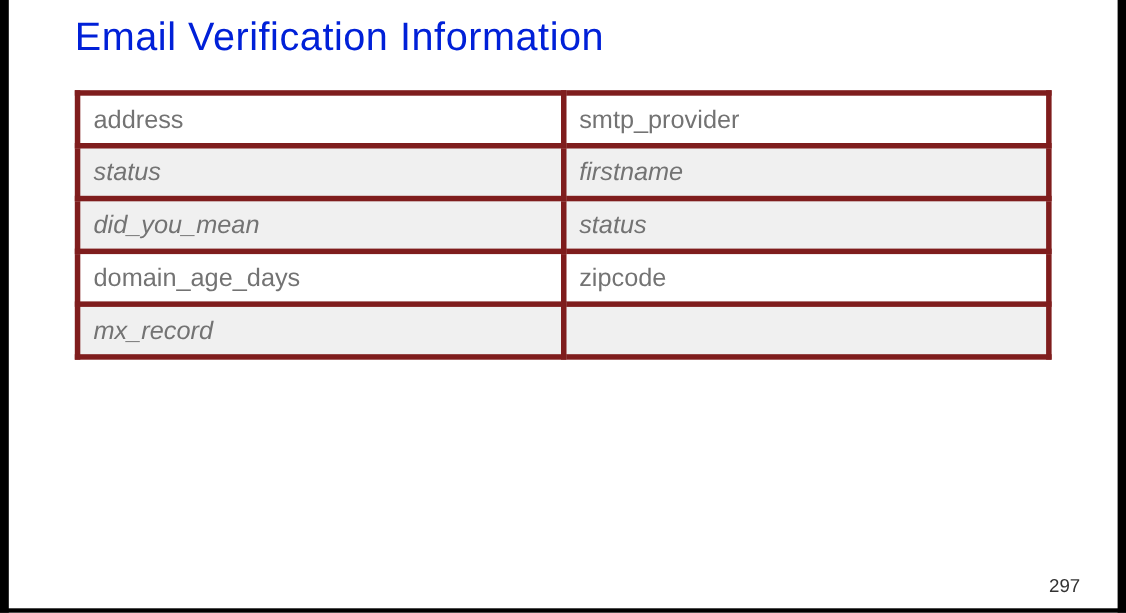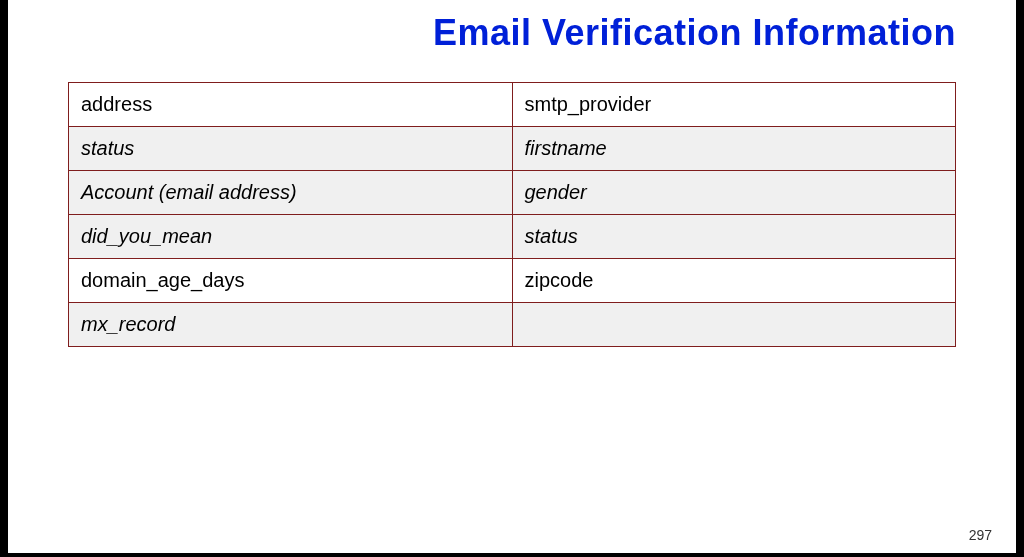--- a/index.html
+++ b/index.html
@@ -14,77 +14,73 @@
       font-family: Arial, Helvetica, sans-serif;
       position: relative;
       border-left: 8px solid #000;
       border-right: 8px solid #000;
       border-bottom: 4px solid #000;
     }
     .content {
       padding: 12px 60px 0 60px;
     }
     .title {
-      text-align: right;
+      text-align: left;
       color: #0020d8;
       font-size: 36px;
-      font-weight: bold;
+      font-weight: normal;
       margin-bottom: 28px;
       letter-spacing: 0.5px;
     }
     .table {
       width: 100%;
       border-collapse: collapse;
       border: 1px solid #e0e0e0;
     }
     .table td {
       padding: 8px 12px;
-      font-size: 20px;
-      color: #000000;
-      border: 1px solid #7f1d1d;
+      font-size: 23px;
+      color: #737373;
+      border: 5px solid #7f1d1d;
       width: 50%;
       vertical-align: middle;
       height: 44px;
     }
     .row-even td {
       background: #f0f0f0;
       font-style: italic;
     }
     .row-odd td {
       background: #ffffff;
     }
     .page-number {
       position: absolute;
       bottom: 10px;
-      right: 24px;
-      font-size: 14px;
+      right: 34px;
+      font-size: 17px;
       color: #333;
       margin-top: 32px;
     }
   </style>
 </head>
 <body>
 
 <div class="content">
   <h1 class="title">Email Verification Information</h1>
   <table class="table">
     <tbody>
       <tr class="row-odd">
         <td>address</td>
         <td>smtp_provider</td>
       </tr>
       <tr class="row-even">
         <td>status</td>
         <td>firstname</td>
       </tr>
       <tr class="row-even">
-        <td>Account (email address)</td>
-        <td>gender</td>
-      </tr>
-      <tr class="row-even">
         <td>did_you_mean</td>
         <td>status</td>
       </tr>
       <tr class="row-odd">
         <td>domain_age_days</td>
         <td>zipcode</td>
       </tr>
       <tr class="row-even">
         <td>mx_record</td>
         <td></td>

